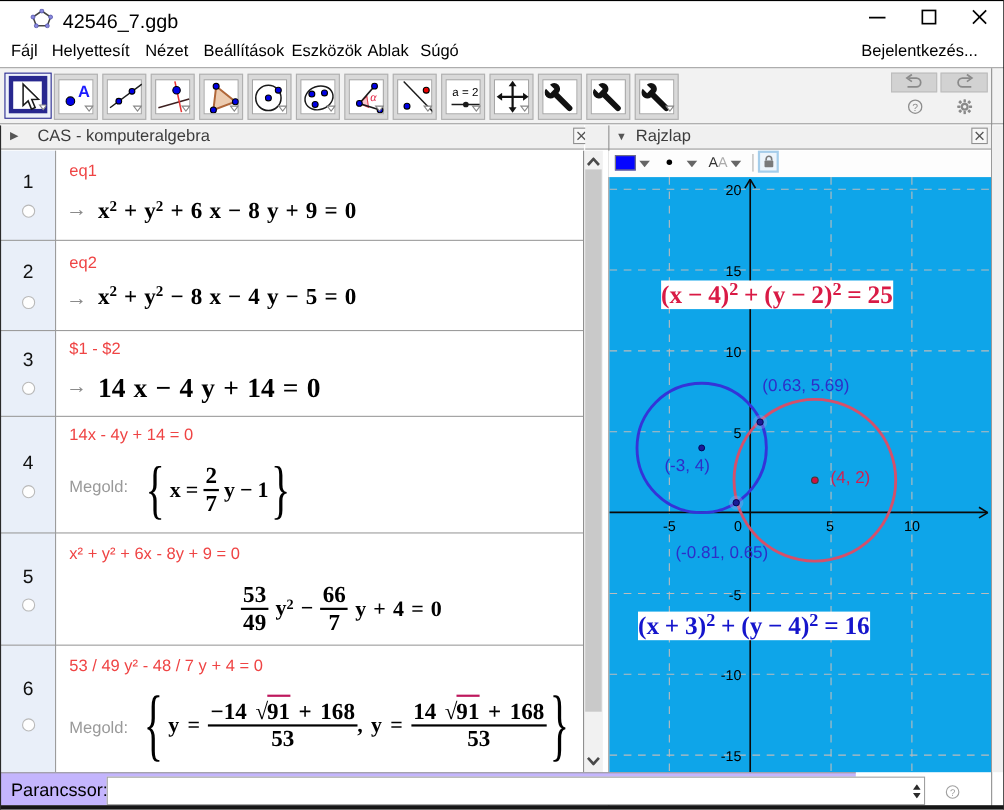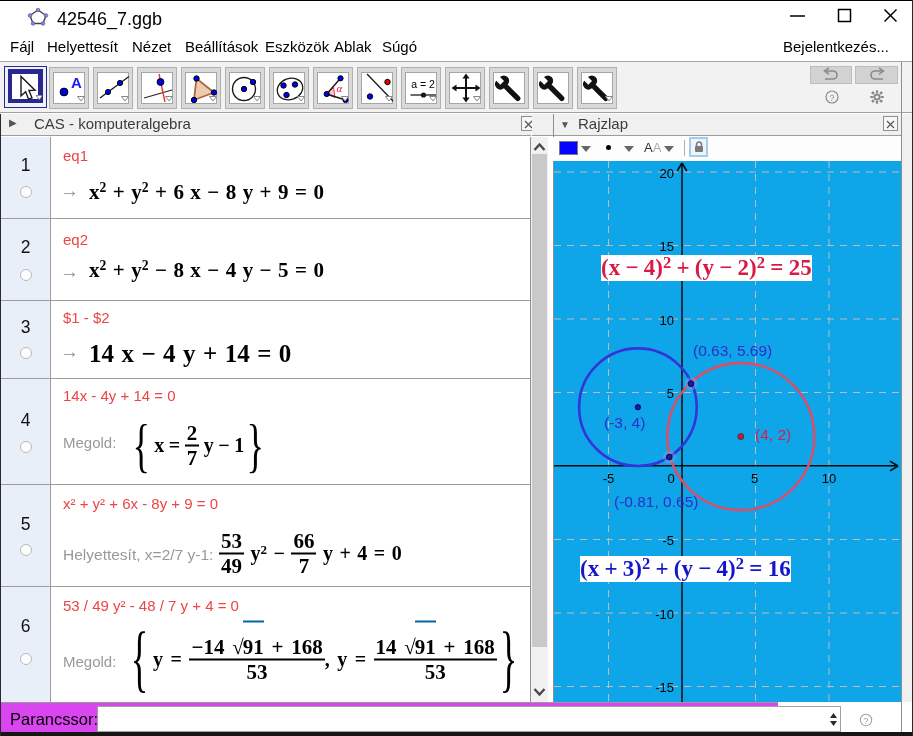--- a/index.html
+++ b/index.html
@@ -38,32 +38,32 @@
   .inp { position:absolute; left:63px; font-size:15px; color:#ef4444; white-space:pre; }
   .glabel { position:absolute; left:63px; font-size:15px; color:#999; white-space:pre; }
   .arrow { position:absolute; left:60px; color:#8a8a8a; font-size:19px; }
   .mathl { position:absolute; font-family:"Liberation Serif",serif; font-weight:bold;
     color:#000; white-space:nowrap; word-spacing:2.5px; }
   .mathl sup { font-size:65%; position:relative; top:-0.5em; vertical-align:baseline; line-height:0; }
   .frac { display:inline-block; vertical-align:middle; text-align:center; position:relative; top:-2px; font-size:21px; }
   .frac .num { display:block; padding:0 2px 5px; line-height:14px; }
   .frac .den { display:block; padding:4px 2px 0; line-height:14px; border-top:2px solid #000; }
   .brc { display:inline-block; font-weight:normal; vertical-align:middle; line-height:0; position:relative; top:-3px; }
-  .rd { border-top:2px solid #0369a1; padding-top:12px; }
+  .rd { border-top:2px solid #be185d; padding-top:1px; }
   .sq { letter-spacing:-1px; }
   
   #casscroll { position:absolute; left:530px; top:137px; width:18px; height:565px; background:#f1f1f1; border-left:1px solid #8f8f8f; }
   
   #gfx { position:absolute; left:554px; top:161px; width:347px; height:541px; background:#0ea5e9; }
   .eqlabel { position:absolute; font-family:"Liberation Serif",serif; font-weight:bold;
     white-space:nowrap; font-size:23px; word-spacing:-0.5px; background:#fff; }
   .eqlabel sup { font-size:72%; position:relative; top:-0.42em; vertical-align:baseline; line-height:0; }
   
   #cmdbar { position:absolute; left:0; top:702px; width:778px; height:30px;
-    background:#d946ef; border-top:1.5px solid #9a9a9a; }
+    background:#c4b5fd; border-top:1.5px solid #9a9a9a; }
   #cmdinput { position:absolute; left:97px; top:3px; width:744px; height:26px;
     background:#fff; border:1px solid #a0a0a0; }
   #botline { position:absolute; left:0; top:732px; width:913px; height:4px; background:#161616; }
 </style>
 </head>
 <body>
 <div id="win">
 
   <div id="titlebar"></div>
   <svg class="abs" style="left:27px;top:8px" width="22" height="18" viewBox="0 0 22 18">
@@ -321,21 +321,20 @@
 
     <div class="inp" style="top:172px">$1 - $2</div>
     <div class="arrow" style="top:204px">→</div>
     <div class="mathl" style="left:89px;top:216.5px;font-size:25px;word-spacing:1.2px;transform:translateY(-50%)">14 x − 4 y + 14 = 0</div>
 
     <div class="inp" style="top:250px">14x - 4y + 14 = 0</div>
     <div class="glabel" style="top:297px">Megold:</div>
     <div class="mathl" style="left:132px;top:310.4px;font-size:20px;word-spacing:-0.5px;transform:translateY(-50%)"><span class="brc" style="font-size:59px;transform:scaleX(0.62);margin:0 -4px 0 -5px">{</span><span style="margin-left:3px">x = </span><span class="frac"><span class="num">2</span><span class="den">7</span></span><span> y − 1</span><span class="brc" style="font-size:59px;transform:scaleX(0.62);margin:0 -5px 0 -3px">}</span></div>
 
     <div class="inp" style="top:358px">x² + y² + 6x - 8y + 9 = 0</div>
-    <div class="glabel" style="top:409px;font-size:15.5px">Helyettesít, x=2/7 y-1:</div>
     <div class="mathl" style="left:219px;top:418.2px;font-size:20px;word-spacing:1.5px;transform:translateY(-50%)"><span class="frac"><span class="num">53</span><span class="den">49</span></span><span> y<sup>2</sup> − </span><span class="frac"><span class="num">66</span><span class="den">7</span></span><span> y + 4 = 0</span></div>
 
     <div class="inp" style="top:460px">53 / 49 y² - 48 / 7 y + 4 = 0</div>
     <div class="glabel" style="top:516px">Megold:</div>
     <div class="mathl" style="left:130px;top:524px;font-size:20px;word-spacing:2.5px;transform:translateY(-50%)"><span class="brc" style="font-size:73px;transform:scaleX(0.5);margin:0 -7px 0 -8px">{</span><span style="margin-left:3px">y = </span><span class="frac"><span class="num">−14 <span class="sq">√</span><span class="rd">91</span> + 168</span><span class="den">53</span></span><span>, y = </span><span class="frac"><span class="num">14 <span class="sq">√</span><span class="rd">91</span> + 168</span><span class="den">53</span></span><span class="brc" style="font-size:73px;transform:scaleX(0.5);margin:0 -8px 0 -6px">}</span></div>
   </div>
   <div id="casscroll">
     <svg class="abs" style="left:2px;top:6px" width="13" height="8" viewBox="0 0 13 8">
       <path d="M1.5 7 L6.5 1.5 L11.5 7" fill="none" stroke="#4a4a4a" stroke-width="2.4"></path>
     </svg>

